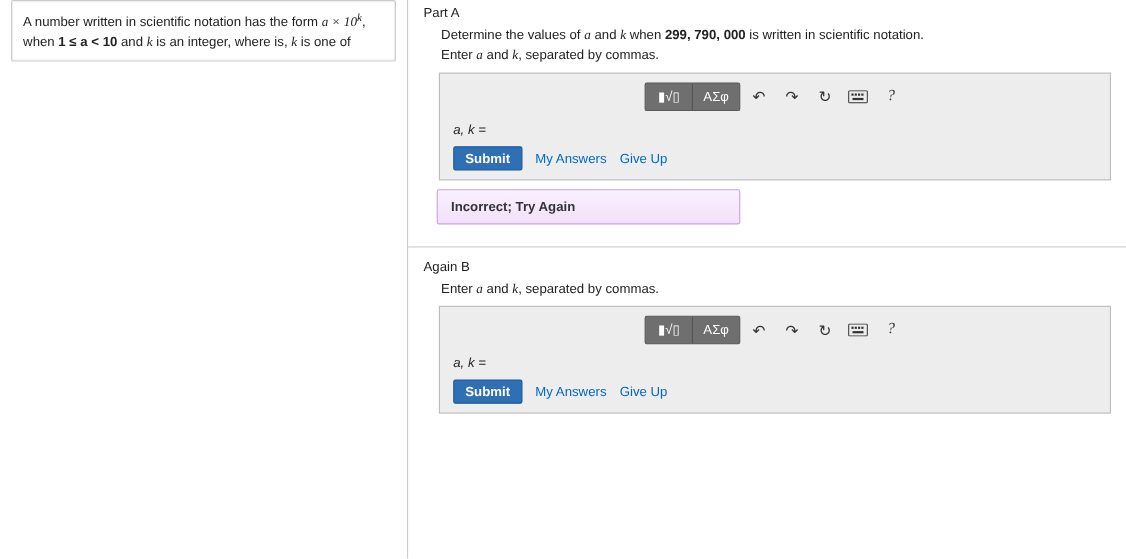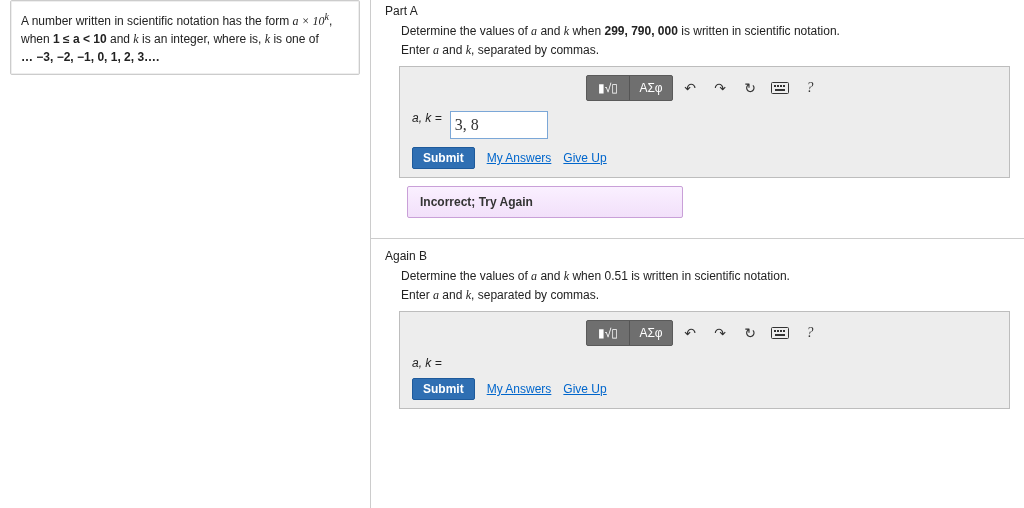--- a/index.html
+++ b/index.html
@@ -19,43 +19,42 @@
   .tool-group{display:flex;background:#6f6f6f;border-radius:2px;overflow:hidden;border:1px solid #5a5a5a}
   .tool-btn{color:#fff;font-size:12px;height:24px;min-width:30px;display:flex;align-items:center;justify-content:center;padding:0 6px;border-right:1px solid #555;cursor:pointer}
   .tool-group .tool-btn:last-child{border-right:none}
   .tool-icon{color:#333;height:24px;min-width:26px;display:flex;align-items:center;justify-content:center;cursor:pointer;font-size:14px}
   .help-icon{font-family:Georgia,serif;font-style:italic}
   .input-row{display:flex;gap:8px;padding:0 12px}
   .lbl{font-style:italic}
   .ans-input{width:88px;height:22px;border:1px solid #7ba7d7;padding:2px 4px;font-family:'Times New Roman',serif;font-size:16px;color:#333;background:#fff}
   .action-row{display:flex;align-items:center;gap:12px;padding:8px 28px 0 12px}
   .submit-btn{background:#2f6fb3;color:#fff;border:1px solid #1e5a9b;border-radius:2px;height:22px;padding:0 10px;font-size:12px;font-weight:bold;cursor:pointer}
-  .link{color:#06c;text-decoration:underline;cursor:pointer;font-size:12px}
-  .feedback{margin:8px 14px 0 22px;border:1px solid #c9a0d8;border-radius:2px;background:linear-gradient(#faf0ff,#f2e0fa);padding:8px 12px;font-weight:bold;color:#333;width:250px}
+  .link{color:#06c;cursor:pointer;font-size:12px}
+  .feedback{margin:8px 14px 0 12px;border:1px solid #c9a0d8;border-radius:2px;background:linear-gradient(#faf0ff,#f2e0fa);padding:8px 12px;font-weight:bold;color:#333;width:250px}
   hr.sep{border:none;border-top:1px solid #ccc;margin:12px 0 6px 0}
   
   .it{font-style:italic;font-family:'Times New Roman',serif}
   .b{font-weight:bold}
   sup{font-size:10px}
   .keybd-icon svg{display:block}
 </style>
 </head>
 <body>
 
 <div class="page">
 
   <div class="left">
     <div class="intro-box">
       <div class="line">
         <span>A number written in scientific notation has the form </span><span class="it">a × 10</span><sup class="it">k</sup><span>,</span>
       </div>
       <div class="line">
         <span>when </span><span class="b">1 ≤ a &lt; 10</span><span> and </span><span class="it">k</span><span> is an integer, where is, </span><span class="it">k</span><span> is one of</span>
       </div>
-      <div class="line b">… −3, −2, −1, 0, 1, 2, 3….</div>
     </div>
   </div>
 
   <div class="right">
 
     <div class="part">
       <div class="part-hdr">Part A</div>
       <div class="indent">
         <div class="prompt">
           <span>Determine the values of </span><span class="it">a</span><span> and </span><span class="it">k</span><span> when </span><span class="b">299, 790, 000</span><span> is written in scientific notation.</span>
@@ -81,40 +80,36 @@
                 <rect x="6" y="3" width="2" height="2" fill="#333"></rect>
                 <rect x="9" y="3" width="2" height="2" fill="#333"></rect>
                 <rect x="12" y="3" width="2" height="2" fill="#333"></rect>
                 <rect x="4" y="7" width="10" height="2" fill="#333"></rect>
               </svg>
           </div>
           <div class="tool-icon help-icon">?</div>
         </div>
         <div class="input-row">
           <span class="lbl">a, k = </span>
-          <input class="ans-input" value="3, 8" style="">
         </div>
         <div class="action-row">
           <button class="submit-btn">Submit</button>
           <span class="link">My Answers</span>
           <span class="link">Give Up</span>
         </div>
       </div>
 
       <div class="feedback">Incorrect; Try Again</div>
     </div>
 
     <hr class="sep">
 
     <div class="part">
       <div class="part-hdr">Again B</div>
       <div class="indent">
-        <div class="prompt">
-          <span>Determine the values of </span><span class="it">a</span><span> and </span><span class="it">k</span><span> when </span><span>0.51</span><span> is written in scientific notation.</span>
-        </div>
         <div class="sub">
           <span>Enter </span><span class="it">a</span><span> and </span><span class="it">k</span><span>, separated by commas.</span>
         </div>
       </div>
 
       <div class="answer-zone">
         <div class="toolbar">
           <div class="tool-group">
             <div class="tool-btn">▮√▯</div>
             <div class="tool-btn">ΑΣφ</div>

